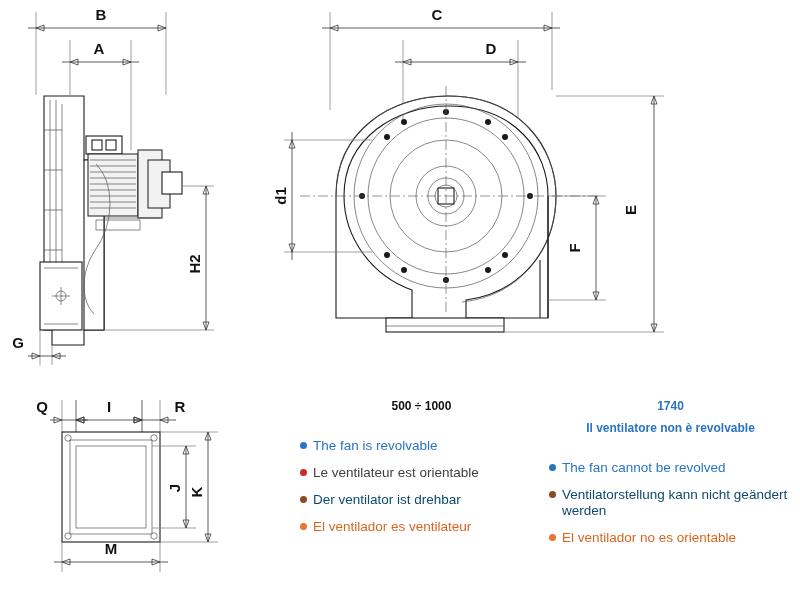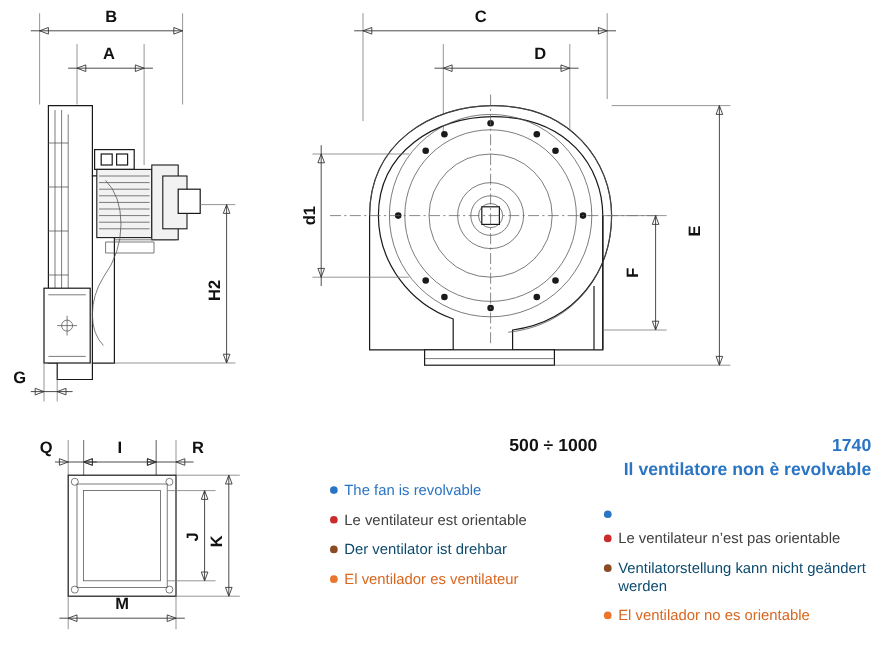--- a/index.html
+++ b/index.html
@@ -26,22 +26,22 @@
   
   .legend{
     position:absolute;
     left:300px;top:396px;
     width:498px;
     display:flex;
     gap:0px;
   }
   .col{width:249px;box-sizing:border-box;padding-right:6px;}
   .col-head{
-    text-align:right;
-    font-size:16px;
+    text-align:center;
+    font-size:12px;
     font-weight:bold;
     line-height:20px;
     margin:0 0 22px 0;
     white-space:nowrap;
   }
   .col-head .model{display:block;margin-bottom:2px;}
   .col-head .sub{display:block;}
   .col.left .model,.col.left .sub{color:#111;}
   .col.right .model{color:#2a74c4;}
   .col.right .sub{color:#2a74c4;}
@@ -346,24 +346,21 @@
   </div>
 
   <div class="col right">
     <div class="col-head">
       <span class="model">1740</span>
       <span class="sub">Il ventilatore non è revolvable</span>
     </div>
     <div class="items">
       <div class="item">
         <span class="bullet b-blue"></span>
-      </div>
-      <div class="item">
-        <span class="bullet b-red"></span>
-        <span class="txt t-red">Le ventilateur n’est pas orientable</span>
+        <span class="txt t-blue">The fan cannot be revolved</span>
       </div>
       <div class="item">
         <span class="bullet b-brown"></span>
         <span class="txt t-brown">Ventilatorstellung kann nicht geändert werden</span>
       </div>
       <div class="item">
         <span class="bullet b-orange"></span>
         <span class="txt t-orange">El ventilador no es orientable</span>
       </div>
     </div>

